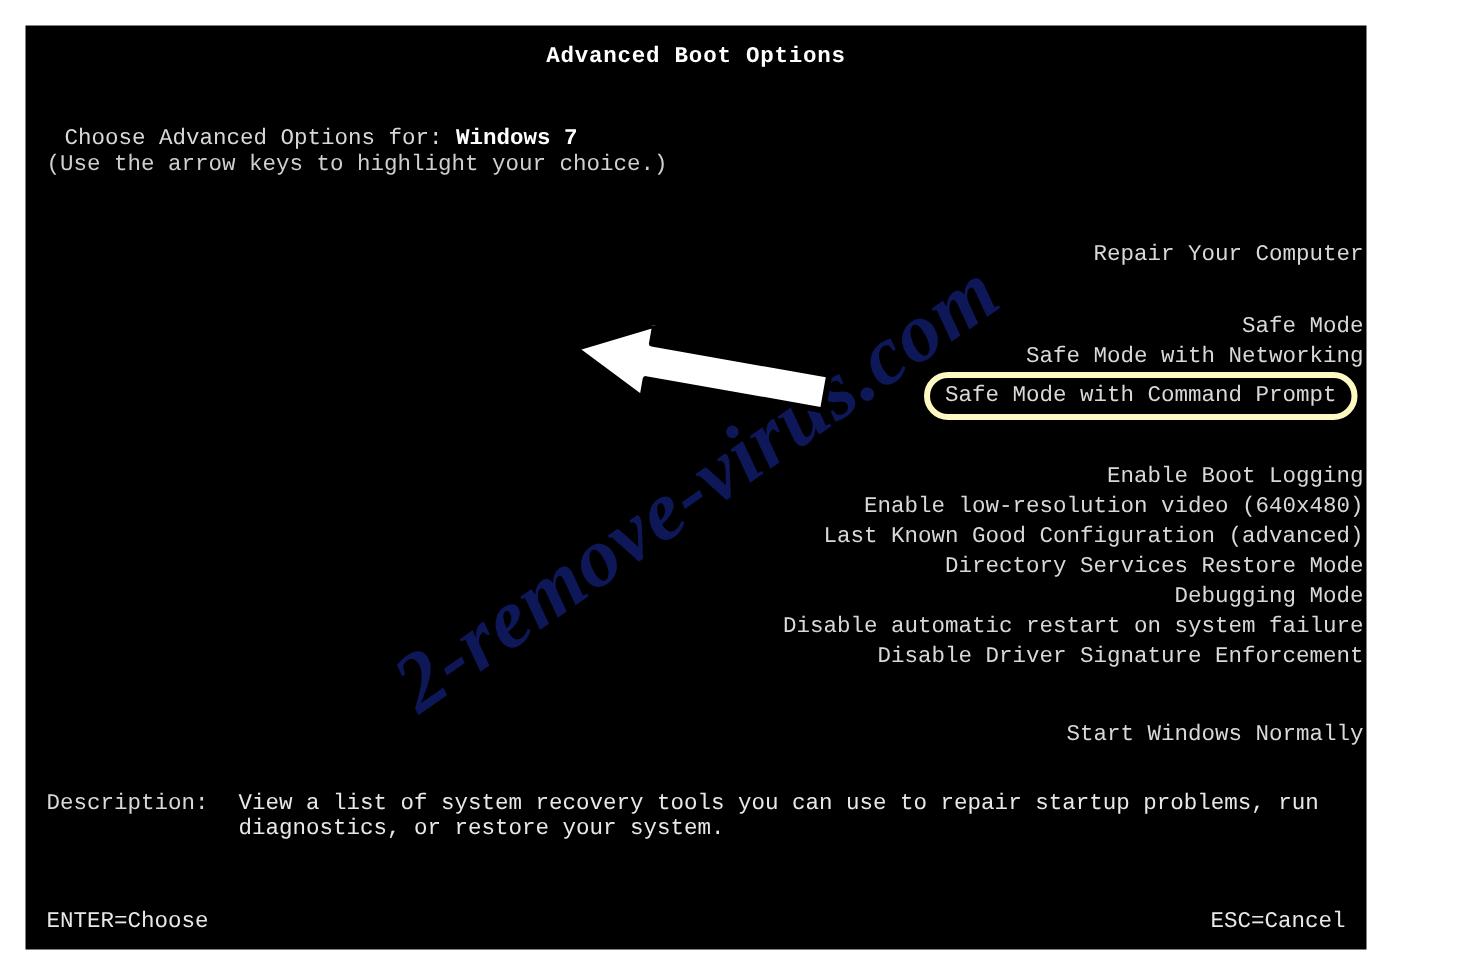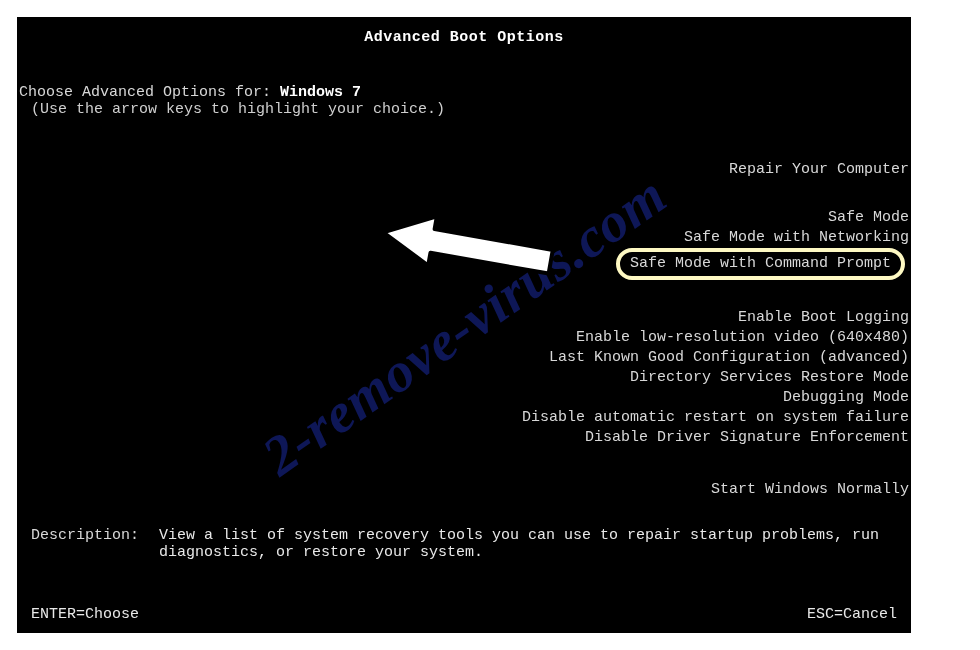--- a/index.html
+++ b/index.html
@@ -23,21 +23,21 @@
   }
   .title {
     text-align: center;
     color: #ffffff;
     font-weight: bold;
     padding-top: 12px;
     letter-spacing: 0.5px;
   }
   .choose-line {
     margin-top: 38px;
-    margin-left: 2px;
+    margin-left: 26px;
   }
   .choose-line .os { font-weight: bold; color:#ffffff; }
   .hint { margin-left: 14px; color:#cfcfcf; }
   .group { margin-left: 32px; text-align: right; }
   .group.first { margin-top: 42px; }
   .group.second { margin-top: 28px; }
   .group.third { margin-top: 28px; }
   .group.fourth { margin-top: 32px; }
   .item { line-height: 20px; padding: 0 2px; }
   .item.pad-for-circle { padding: 0 6px; }

